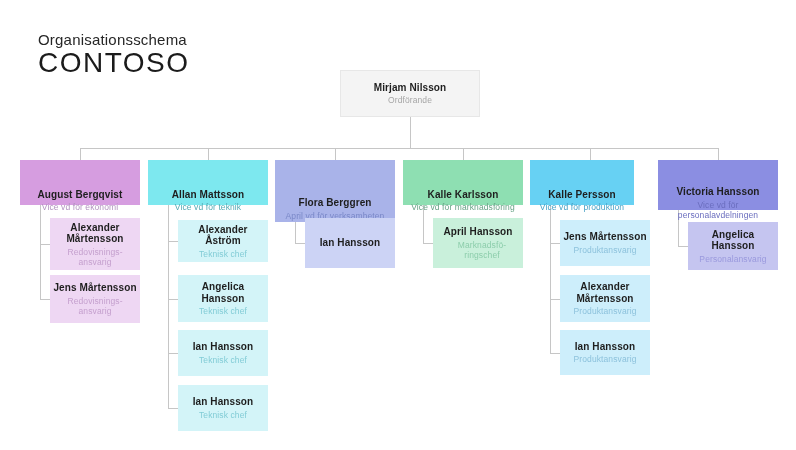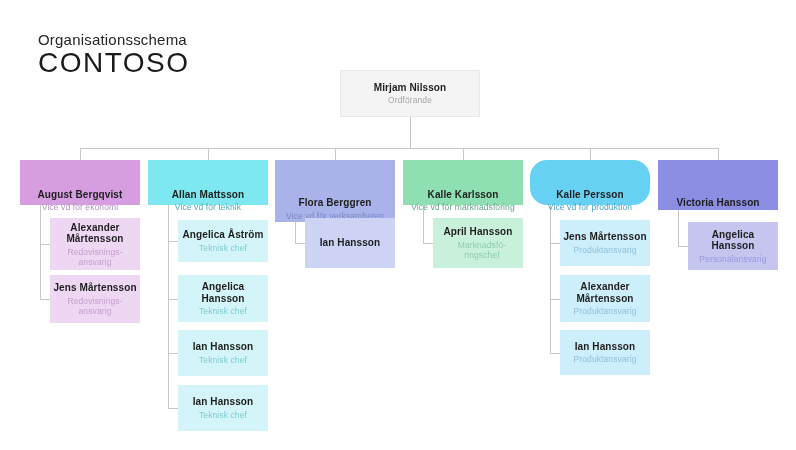--- a/index.html
+++ b/index.html
@@ -78,67 +78,68 @@
       </div>
       <div class="node child" style="left: 50px; top: 275px; width: 90px; height: 48px; background: rgb(238, 215, 243);">
         <div class="name">Jens Mårtensson</div>
         <div class="role" style="color: rgb(197, 160, 206);">Redovisnings-ansvarig</div>
       </div>
       <div class="node parent" style="left: 148px; top: 160px; width: 120px; height: 45px; background: rgb(125, 232, 239);">
         <div class="name">Allan Mattsson</div>
         <div class="role" style="color: rgb(83, 169, 179); text-align: center;">Vice vd för teknik</div>
       </div>
       <div class="node child" style="left: 178px; top: 220px; width: 90px; height: 42px; background: rgb(211, 244, 248);">
-        <div class="name">Angelica Åström</div>
+        <div class="name">Alexander Åström</div>
         <div class="role" style="color: rgb(130, 204, 214);">Teknisk chef</div>
       </div>
       <div class="node child" style="left: 178px; top: 275px; width: 90px; height: 47px; background: rgb(211, 244, 248);">
         <div class="name">Angelica Hansson</div>
         <div class="role" style="color: rgb(130, 204, 214);">Teknisk chef</div>
       </div>
       <div class="node child" style="left: 178px; top: 330px; width: 90px; height: 46px; background: rgb(211, 244, 248);">
         <div class="name">Ian Hansson</div>
         <div class="role" style="color: rgb(130, 204, 214);">Teknisk chef</div>
       </div>
       <div class="node child" style="left: 178px; top: 385px; width: 90px; height: 46px; background: rgb(211, 244, 248);">
         <div class="name">Ian Hansson</div>
         <div class="role" style="color: rgb(130, 204, 214);">Teknisk chef</div>
       </div>
       <div class="node parent" style="left: 275px; top: 160px; width: 120px; height: 62px; background: rgb(169, 179, 233);">
         <div class="name">Flora Berggren</div>
-        <div class="role" style="color: rgb(122, 136, 200);">Vice vd för verksamheten</div>
+        <div class="role" style="color: rgb(122, 136, 200);">April vd för verksamheten</div>
       </div>
       <div class="node child" style="left: 305px; top: 218px; width: 90px; height: 50px; background: rgb(204, 211, 245);">
         <div class="name">Ian Hansson</div>
       </div>
       <div class="node parent" style="left: 403px; top: 160px; width: 120px; height: 45px; background: rgb(142, 223, 178);">
         <div class="name">Kalle Karlsson</div>
         <div class="role" style="color: rgb(104, 162, 134);">Vice vd för marknadsföring</div>
       </div>
       <div class="node child" style="left: 433px; top: 218px; width: 90px; height: 50px; background: rgb(201, 240, 219);">
         <div class="name">April Hansson</div>
         <div class="role" style="color: rgb(140, 205, 171); margin-left: 8px;">Marknadsfö-ringschef</div>
       </div>
-      <div class="node parent" style="left: 530px; top: 160px; width: 120px; height: 45px; background: rgb(103, 209, 243); border-radius: 17px;">
+      <div class="node parent" style="left: 530px; top: 160px; width: 104px; height: 45px; background: rgb(103, 209, 243);">
         <div class="name">Kalle Persson</div>
         <div class="role" style="color: rgb(72, 161, 197);">Vice vd för produktion</div>
       </div>
       <div class="node child" style="left: 560px; top: 220px; width: 90px; height: 46px; background: rgb(205, 238, 251);">
         <div class="name">Jens Mårtensson</div>
         <div class="role" style="color: rgb(141, 194, 220);">Produktansvarig</div>
       </div>
       <div class="node child" style="left: 560px; top: 275px; width: 90px; height: 47px; background: rgb(205, 238, 251);">
         <div class="name">Alexander Mårtensson</div>
         <div class="role" style="color: rgb(141, 194, 220);">Produktansvarig</div>
       </div>
       <div class="node child" style="left: 560px; top: 330px; width: 90px; height: 45px; background: rgb(205, 238, 251);">
         <div class="name">Ian Hansson</div>
         <div class="role" style="color: rgb(141, 194, 220);">Produktansvarig</div>
       </div>
       <div class="node parent" style="left: 658px; top: 160px; width: 120px; height: 50px; background: rgb(139, 142, 226);">
         <div class="name">Victoria Hansson</div>
+        <div class="role" style="color: rgb(106, 109, 190);">Vice vd för personalavdelningen</div>
       </div>
       <div class="node child" style="left: 688px; top: 222px; width: 90px; height: 48px; background: rgb(197, 197, 240);">
         <div class="name">Angelica Hansson</div>
         <div class="role" style="color: rgb(154, 153, 221);">Personalansvarig</div>
       </div>
     </div>
 </div>
 
 </body></html>

